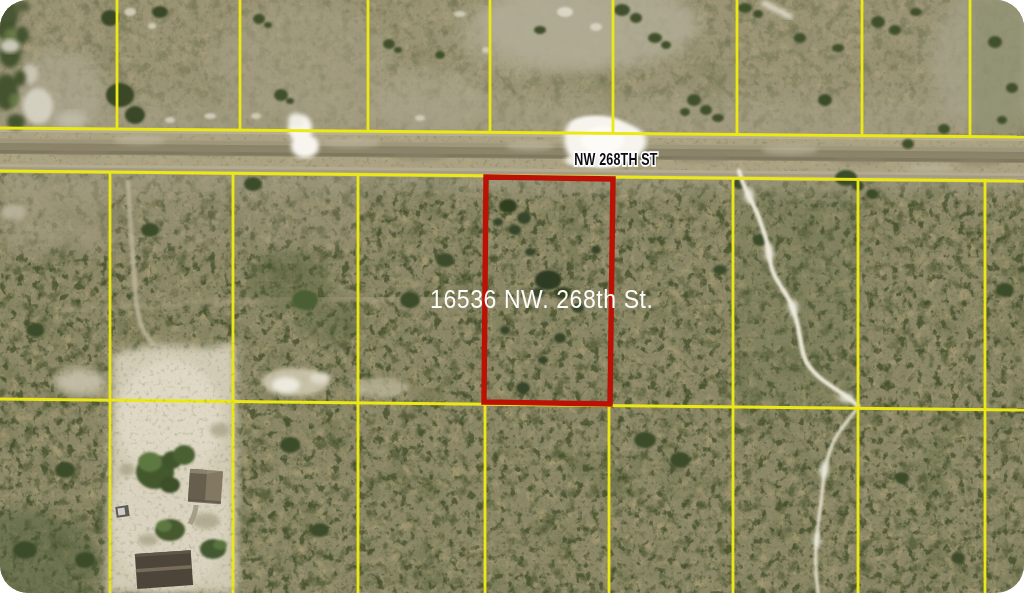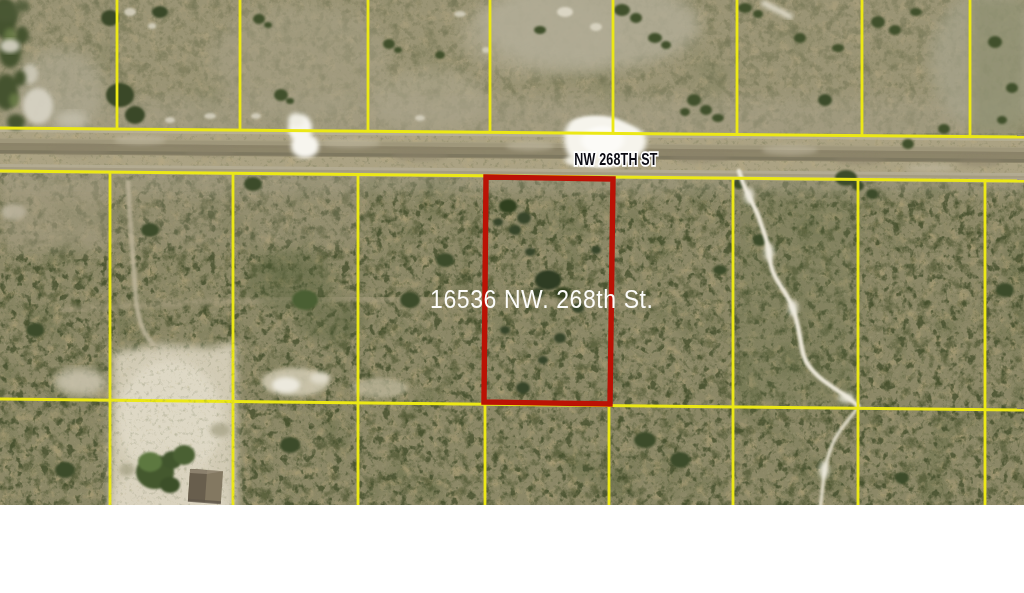--- a/index.html
+++ b/index.html
@@ -1,16 +1,16 @@
 <!DOCTYPE html>
 <html><head>
 <meta charset="utf-8">
 <style>
 html,body{margin:0;padding:0;background:#fff;}
-#wrap{position:relative;width:1024px;height:505px;overflow:hidden;font-family:"Liberation Sans",sans-serif;}
+#wrap{position:relative;width:1024px;height:593px;overflow:hidden;font-family:"Liberation Sans",sans-serif;border-radius:28px;}
 svg{display:block;}
 </style>
 </head>
 <body>
 <div id="wrap">
 <svg width="1024" height="593" viewBox="0 0 1024 593" xmlns="http://www.w3.org/2000/svg">
 <defs>
 <filter color-interpolation-filters="sRGB" id="vegDark" x="0" y="0" width="1024" height="593" filterUnits="userSpaceOnUse">
   <feTurbulence type="fractalNoise" baseFrequency="0.085 0.08" numOctaves="4" seed="7"></feTurbulence>
   <feColorMatrix type="matrix" values="0 0 0 0 0.25  0 0 0 0 0.30  0 0 0 0 0.16  4 0 0 0 -2.1"></feColorMatrix>

